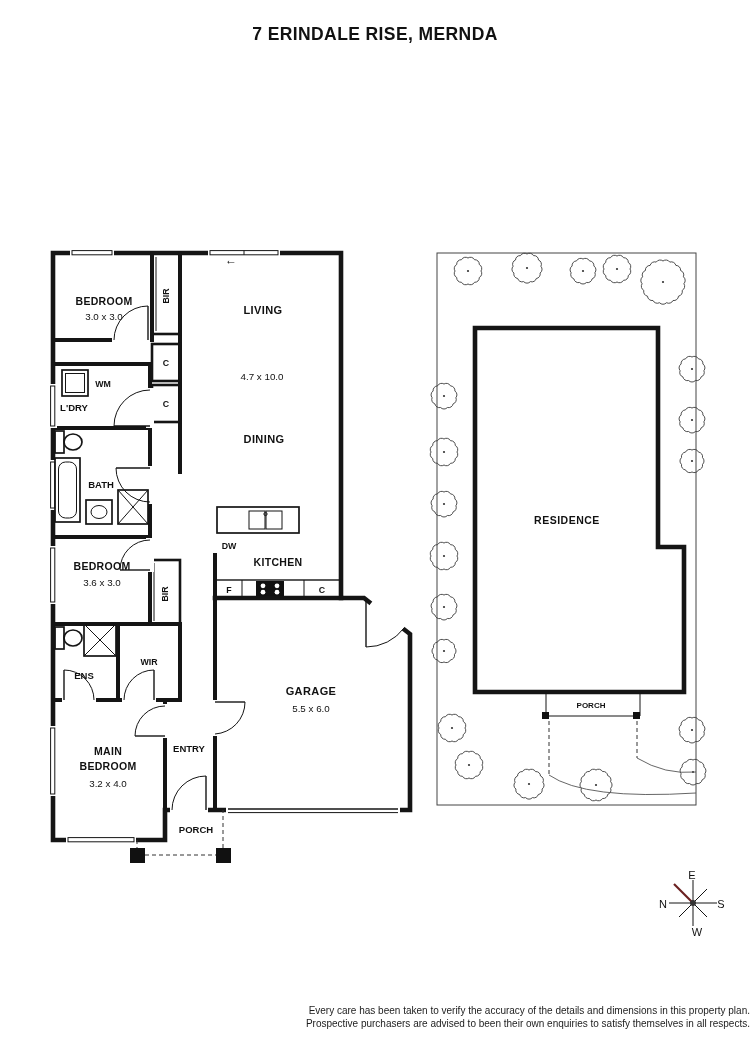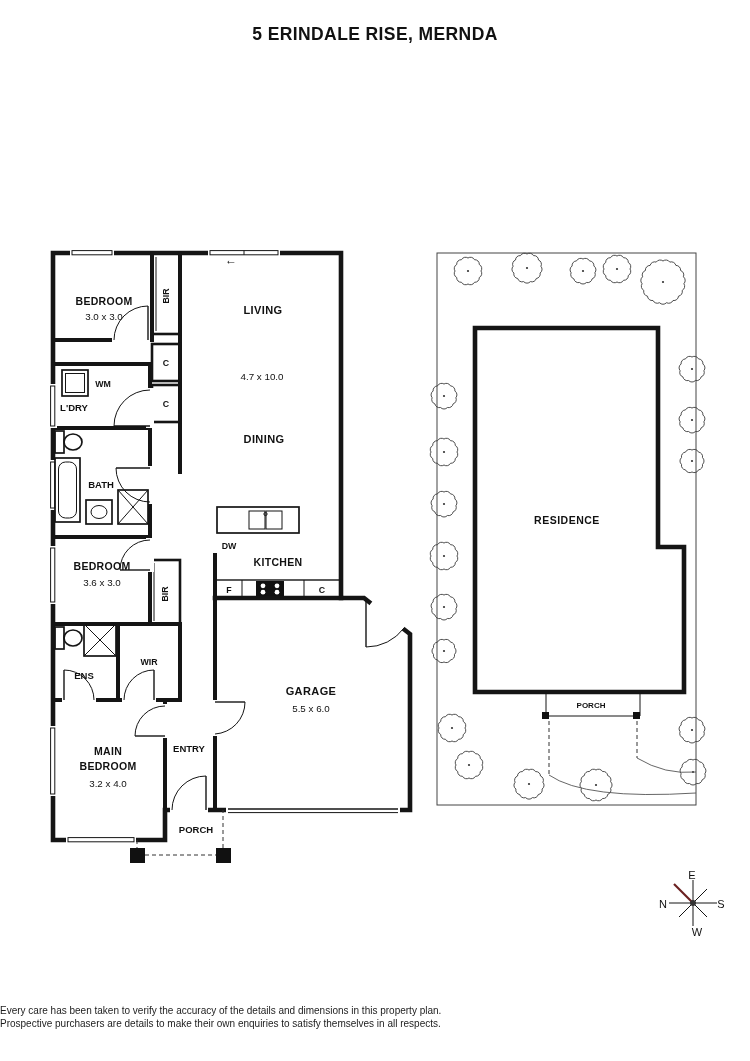--- a/index.html
+++ b/index.html
@@ -1,21 +1,21 @@
 <!DOCTYPE html>
 <html><head>
 <meta charset="utf-8">
 <style>
   html,body{margin:0;padding:0;background:#fff;}
   #page{position:relative;width:750px;height:1061px;background:#fff;margin:0 auto;overflow:hidden;
         font-family:"Liberation Sans",sans-serif;}
   #title{position:absolute;top:24px;left:0;width:750px;text-align:center;
          font-size:17.5px;font-weight:700;letter-spacing:.4px;color:#111;}
   #plan-svg{position:absolute;left:0;top:0;}
-  #disclaimer{position:absolute;top:1005px;left:0;width:750px;text-align:left;
+  #disclaimer{position:absolute;top:1005px;left:0;width:750px;text-align:right;
               font-size:10px;line-height:12.5px;color:#1c1c1c;}
   
   .wx{stroke:#151515;stroke-width:4.6;fill:none;stroke-linecap:square;}
   .wi{stroke:#151515;stroke-width:4;fill:none;stroke-linecap:square;}
   .wb{stroke:#151515;stroke-width:2.6;fill:none;}
   .thin{stroke:#151515;stroke-width:1;fill:none;}
   .t12{stroke:#151515;stroke-width:1.4;fill:none;}
   .fixs{stroke:#151515;stroke-width:1.7;fill:none;}
   .white{fill:#ffffff;stroke:none;}
   .dash{stroke:#333;stroke-width:1;stroke-dasharray:4 3;fill:none;}
@@ -31,21 +31,21 @@
   .sml{font:700 9.5px "Liberation Sans",sans-serif;text-anchor:middle;}
   .site{font:700 10.5px "Liberation Sans",sans-serif;text-anchor:middle;letter-spacing:.5px;}
   .porchs{font:700 8px "Liberation Sans",sans-serif;text-anchor:middle;}
   .cletter{font:400 11px "Liberation Sans",sans-serif;text-anchor:middle;}
   .arrow{font:400 12px "Liberation Sans",sans-serif;text-anchor:middle;}
 </style>
 </head>
 <body>
 
 <div id="page">
-  <div id="title">5 ERINDALE RISE, MERNDA</div>
+  <div id="title">7 ERINDALE RISE, MERNDA</div>
 
   <svg id="plan-svg" width="750" height="1061" viewBox="0 0 750 1061">
 
     <g>
 
       <path class="wx" d="M53,253 H341 V598 H364 L410,634 V810 H165 V840 H53 Z"></path>
 
       <g>
         <path class="wi" d="M180,253 V472"></path>
         <path class="wi" d="M152,253 V340"></path>
@@ -326,15 +326,15 @@
       <circle cx="693" cy="903" r="3" fill="#333"></circle>
       <text class="cletter" x="692" y="879">E</text>
       <text class="cletter" x="721" y="908">S</text>
       <text class="cletter" x="697" y="936">W</text>
       <text class="cletter" x="663" y="908">N</text>
     </g>
   </svg>
 
   <div id="disclaimer">
     <div>Every care has been taken to verify the accuracy of the details and dimensions in this property plan.</div>
-    <div>Prospective purchasers are details to make their own enquiries to satisfy themselves in all respects.</div>
+    <div>Prospective purchasers are advised to been their own enquiries to satisfy themselves in all respects.</div>
   </div>
 </div>
 
 </body></html>

